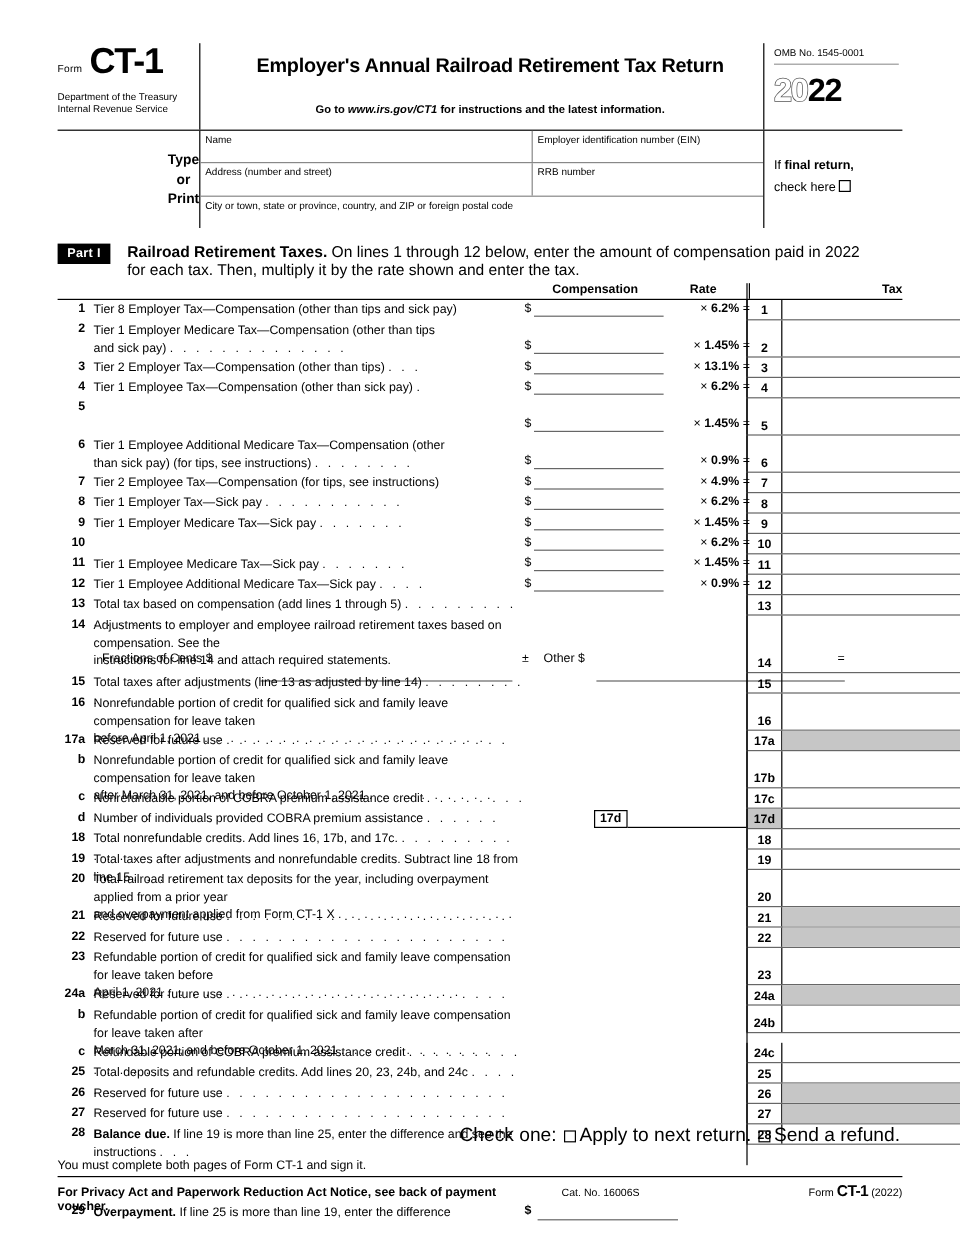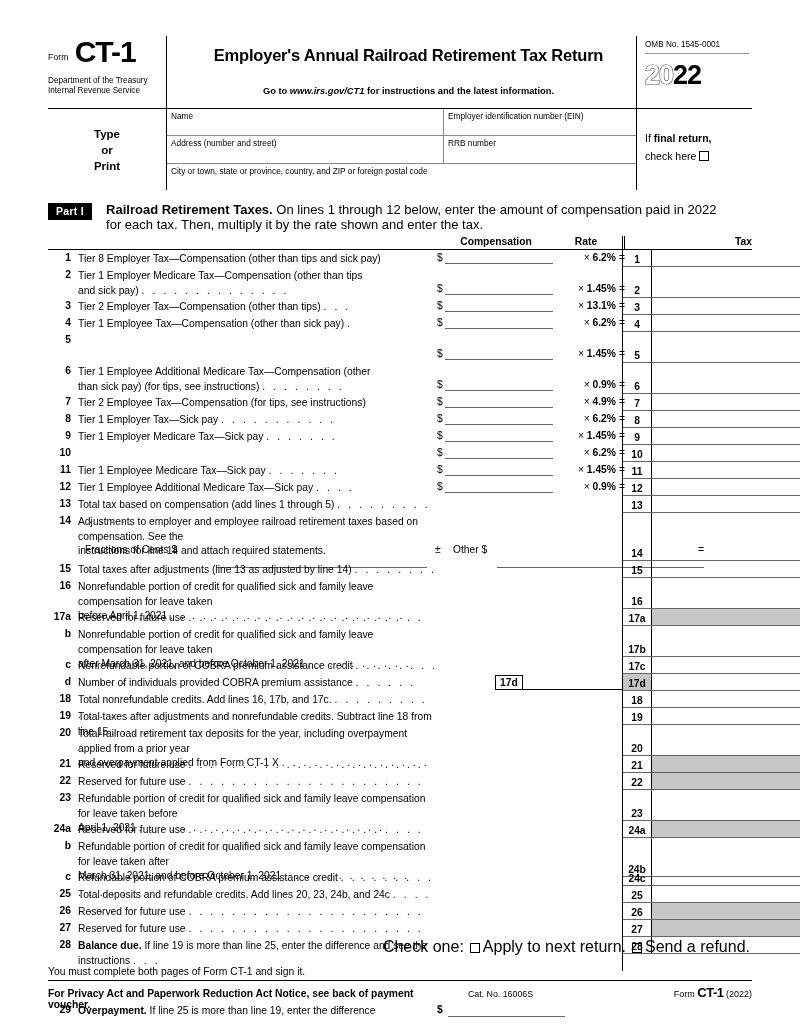--- a/index.html
+++ b/index.html
@@ -51,21 +51,21 @@
   .year { margin-top:6px; font-size:27px; font-weight:bold; letter-spacing:-1px;}
   .year .hollow {
     color:#fff;
     -webkit-text-stroke: 1.2px #555;
     paint-order: stroke fill;
   }
 
   
   .tp-wrap { display:flex; height:82px; border-top:1.6px solid #000; }
   .tp-left {
-    width:118px; display:flex; align-items:center; justify-content:center;
+    width:118px; display:flex; align-items:center; justify-content:flex-end;
   }
   .tp-left div { text-align:center; font-weight:bold; font-size:11.5px; line-height:16px;}
   .tp-boxes { flex:1; border-left:1.1px solid #000; display:flex; flex-direction:column;}
   .tp-row { display:flex; flex:1; }
   .tp-row.r1 { border-bottom:0.9px solid #888; }
   .tp-row.r2 { border-bottom:0.9px solid #888; }
   .tp-cell { padding:2px 0 0 4px; font-size:8.3px; }
   .tp-cell.a { flex: 0 0 277px; border-right:0.9px solid #888; }
   .tp-cell.b { flex:1; }
   .tp-cell.full { flex:1; }
@@ -570,21 +570,21 @@
         <div class="tval"></div>
       </div>
       <div class="tcell" style="top: 540px; height: 31px;">
         <div class="tnum">23</div>
         <div class="tval"></div>
       </div>
       <div class="tcell shaded" style="top: 571px; height: 17px;">
         <div class="tnum">24a</div>
         <div class="tval"></div>
       </div>
-      <div class="tcell" style="top: 588px; height: 39px; justify-content: center;">
+      <div class="tcell" style="top: 588px; height: 23px; justify-content: center;">
         <div class="tnum">24b</div>
         <div class="tval"></div>
       </div>
       <div class="tcell" style="top: 619px; height: 17px;">
         <div class="tnum">24c</div>
         <div class="tval"></div>
       </div>
       <div class="tcell" style="top: 636px; height: 17px;">
         <div class="tnum">25</div>
         <div class="tval"></div>

